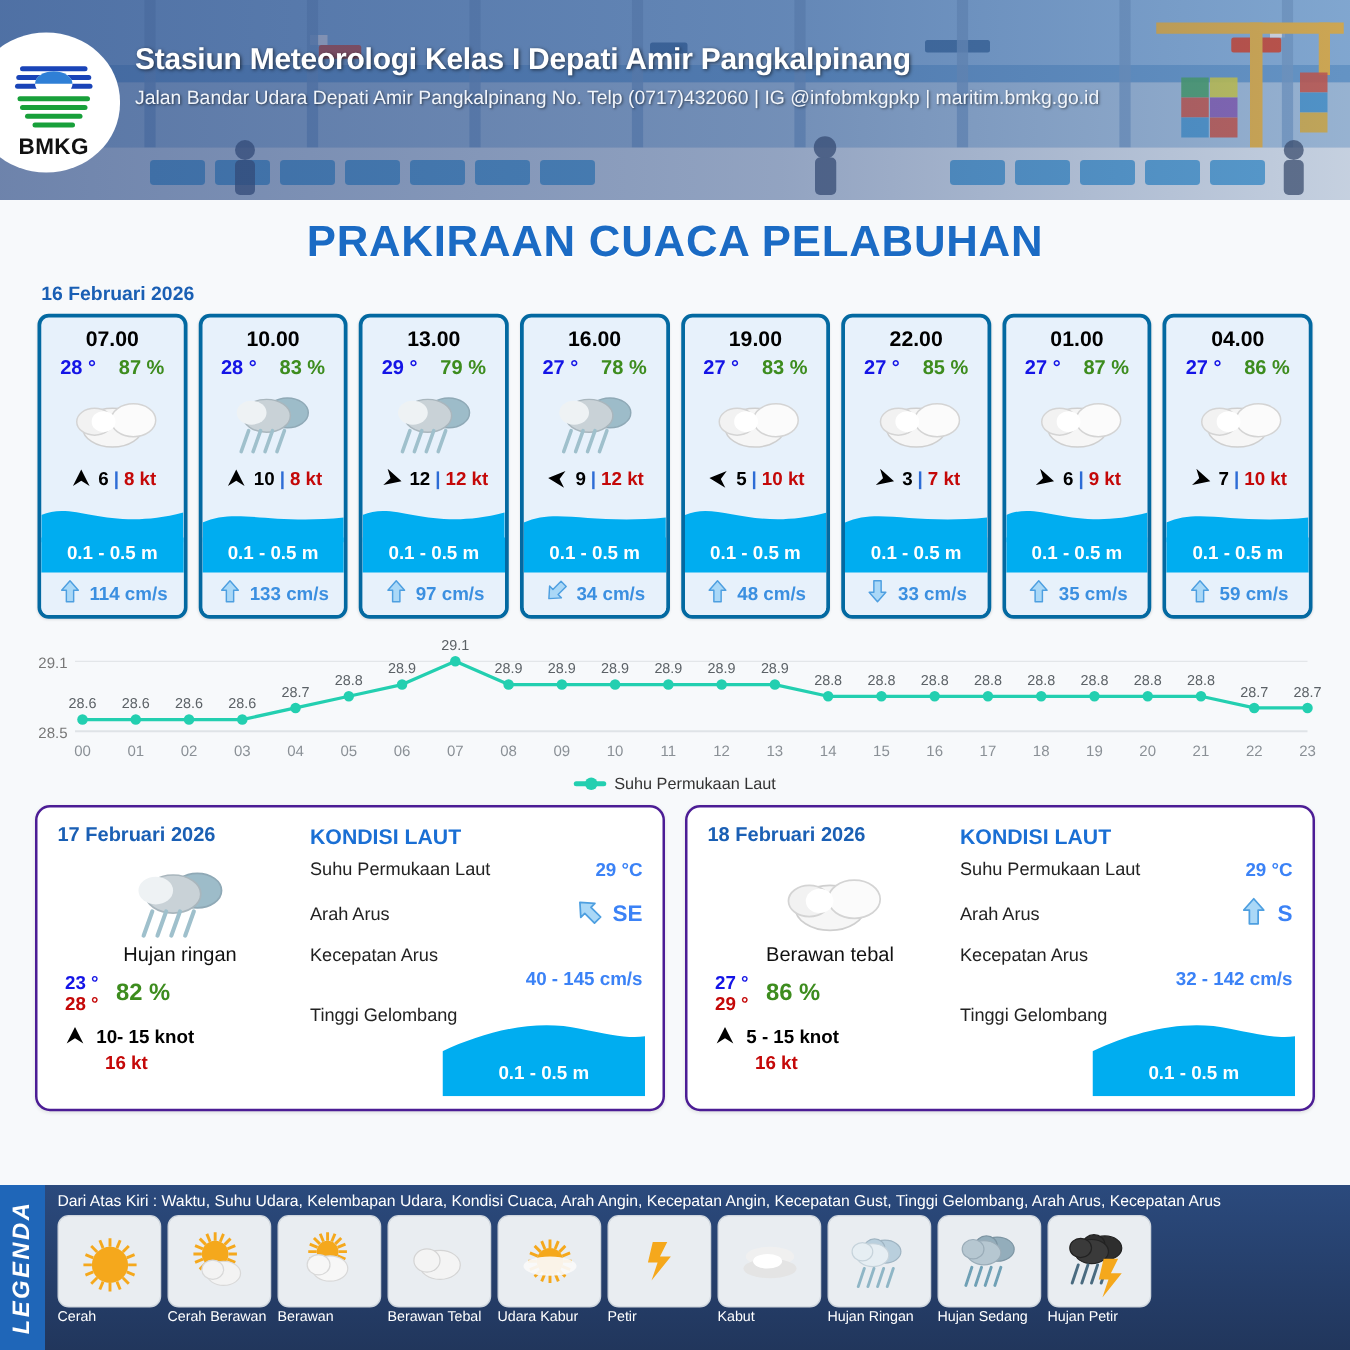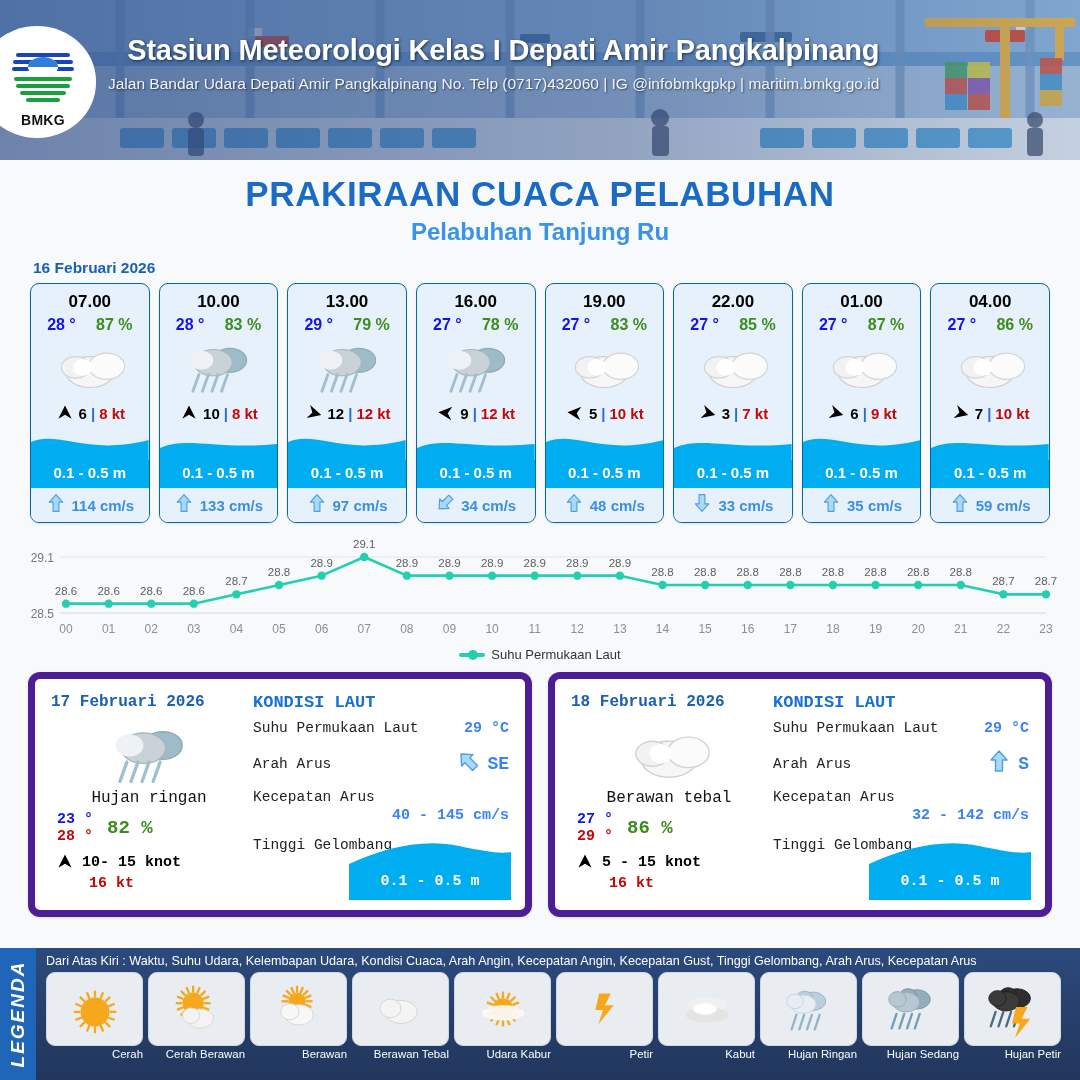--- a/index.html
+++ b/index.html
@@ -28,30 +28,30 @@
     border-radius:60px/56px; z-index:6;
     display:flex; align-items:center; justify-content:center;
   }
   .logo-inner { width:80px; height:92px; position:relative; margin-left:14px;}
   .logo-circle {
     position:absolute; top:0; left:0; width:78px; height:78px;
     border-radius:50%; overflow:hidden; background:#fff;
   }
   .logo-txt {
     position:absolute; bottom:0; left:0; width:78px; text-align:center;
-    font-size:14px; font-weight:bold; color:#111; letter-spacing:.3px;
+    font-size:18px; font-weight:bold; color:#111; letter-spacing:.3px;
   }
   .hdr-text { position:absolute; left:108px; top:30px; z-index:5; }
   .hdr-l1 {
     color:#fff; font-size:18.5px; font-weight:bold; letter-spacing:.4px;
     text-shadow:1px 1px 2px rgba(0,0,0,.55);
   }
   .hdr-l2 {
-    color:#fff; font-size:29px; font-weight:bold; margin-top:4px;
-    text-shadow:1px 1px 3px rgba(0,0,0,.6); letter-spacing:-.2px;text-align:right;
+    color:#fff; font-size:24px; font-weight:bold; margin-top:4px;
+    text-shadow:1px 1px 3px rgba(0,0,0,.6); letter-spacing:-.2px;
   }
   .hdr-l3 {
     color:#f1f5fb; font-size:15.5px; margin-top:8px;
     text-shadow:1px 1px 2px rgba(0,0,0,.55);
   }
 
   
   .titles { text-align:center; padding-top:14px; }
   .t-main {
     font-size:35px; font-weight:bold; color:#1b6bc4; letter-spacing:.6px;
@@ -63,21 +63,21 @@
   .t-valid .gap { display:inline-block; width:64px; }
 
   
   .date-label {
     margin:13px 0 6px 33px; font-size:15.5px; font-weight:bold; color:#1a5fb4;
   }
   .cards {
     display:flex; gap:9px; padding:0 30px; justify-content:space-between;
   }
   .card {
-    width:128px; background:#e7f1fb; border:1px solid #0369a1;
+    width:128px; background:#e7f1fb; border:3px solid #0369a1;
     border-radius:9px; overflow:hidden; position:relative;
     box-shadow:0 1px 2px rgba(0,0,0,.10);
   }
   .c-time { text-align:center; font-size:17px; font-weight:bold; color:#000; padding:8px 0 2px; }
   .c-th { display:flex; justify-content:space-around; align-items:baseline; padding:2px 6px 0; }
   .c-temp { font-size:16px; font-weight:bold; color:#1414e6; }
   .c-hum  { font-size:16px; font-weight:bold; color:#3d8c1e; }
   .c-ico { height:62px; display:flex; align-items:center; justify-content:center; }
   .c-wind { display:flex; align-items:center; justify-content:center; gap:4px; height:34px; }
   .w-arrow { width:20px; height:20px; display:block; }
@@ -102,23 +102,23 @@
   .chart-legend {
     text-align:center; font-size:13px; color:#333; margin-top:4px;
     display:flex; align-items:center; justify-content:center; gap:6px;
   }
   .lg-marker { display:inline-block; width:26px; height:4px; background:#23cfb0; border-radius:2px; position:relative;}
   .lg-marker:after{content:"";position:absolute;left:9px;top:-3px;width:10px;height:10px;border-radius:50%;background:#23cfb0;}
 
   
   .days { display:flex; gap:16px; padding:10px 28px 0; }
   .day {
-    flex:1; background:#fff; border:7px solid #4c1d95; border-radius:12px;
+    flex:1; background:#fff; border:2px solid #4c1d95; border-radius:12px;
     box-shadow:0 1px 3px rgba(0,0,0,.10); padding:14px 16px 12px;
-    display:flex; position:relative; min-height:245px;font-family:Liberation Mono, monospace;
+    display:flex; position:relative; min-height:245px;
   }
   .d-left { width:196px; position:relative; }
   .d-date { font-size:16px; font-weight:bold; color:#1a5fb4; }
   .d-ico { height:72px; display:flex; align-items:center; justify-content:center; margin-top:4px; }
   .d-cond { text-align:center; font-size:16px; color:#111; margin-top:2px; }
   .d-temps { display:flex; align-items:center; gap:14px; margin-top:4px; padding-left:6px; }
   .d-tcol { display:flex; flex-direction:column; }
   .d-tmin { font-size:15px; font-weight:bold; color:#1414e6; }
   .d-tmax { font-size:15px; font-weight:bold; color:#c40808; }
   .d-hum { font-size:19px; font-weight:bold; color:#3d8c1e; }
@@ -147,21 +147,21 @@
     width:36px; display:flex; align-items:center; justify-content:center;
     background:#1f66b8;
   }
   .leg-side span {
     transform:rotate(-90deg); white-space:nowrap;
     color:#fff; font-weight:bold; font-style:italic; font-size:19px; letter-spacing:2px;
   }
   .leg-body { flex:1; padding:6px 8px 4px 10px; }
   .leg-note { color:#fff; font-size:12.6px; margin-bottom:4px; }
   .leg-items { display:flex; gap:5px; }
-  .leg-item { width:97px; text-align:right; }
+  .leg-item { width:83px; text-align:left; }
   .leg-box {
     height:74px; background:#e9edf1; border:1px solid #cfd6dd; border-radius:9px;
     display:flex; align-items:center; justify-content:center;
   }
   .leg-lbl { color:#fff; font-size:11.4px; margin-top:2px; }
 </style>
 </head>
 <body>
 
 <div class="header">
@@ -260,21 +260,20 @@
   </div>
 
   <div class="hdr-text">
     <div class="hdr-l2">Stasiun Meteorologi Kelas I Depati Amir Pangkalpinang</div>
     <div class="hdr-l3">Jalan Bandar Udara Depati Amir Pangkalpinang No. Telp (0717)432060 | IG @infobmkgpkp | maritim.bmkg.go.id</div>
   </div>
 </div>
 
 <div class="titles">
   <div class="t-main">PRAKIRAAN CUACA PELABUHAN</div>
-  <div class="t-sub">Pelabuhan Tanjung Ru</div>
 </div>
 
 <div class="date-label">16 Februari 2026</div>
 <div class="cards" id="cards">
     <div class="card">
    <div class="c-time">07.00</div>
    <div class="c-th">
      <span class="c-temp">28 °</span>
      <span class="c-hum">87 %</span>
    </div>

